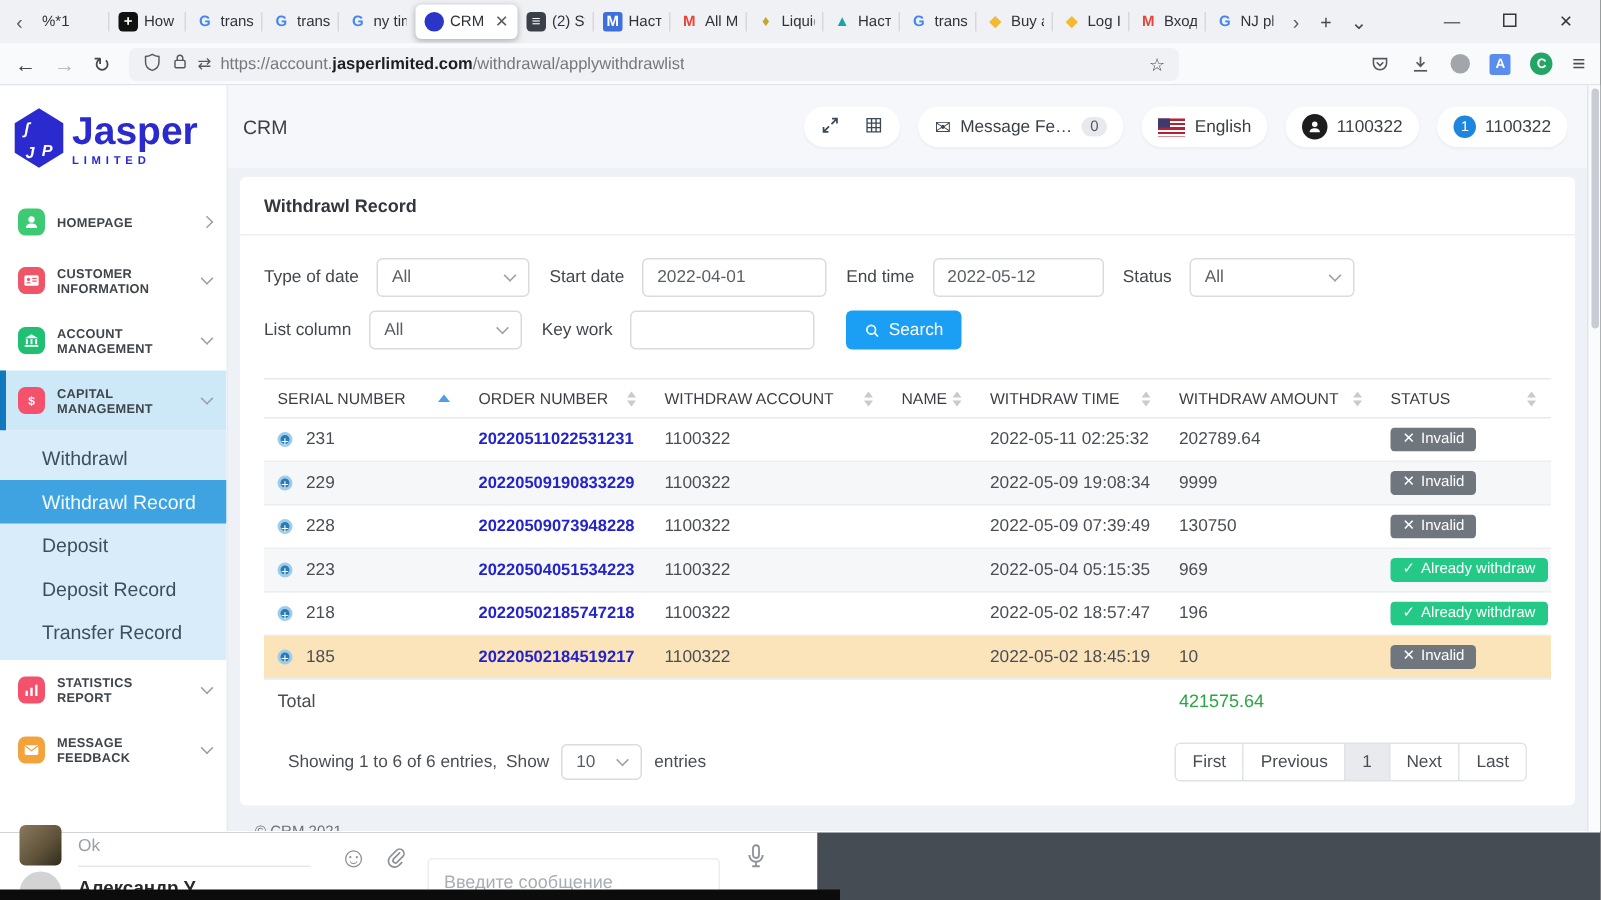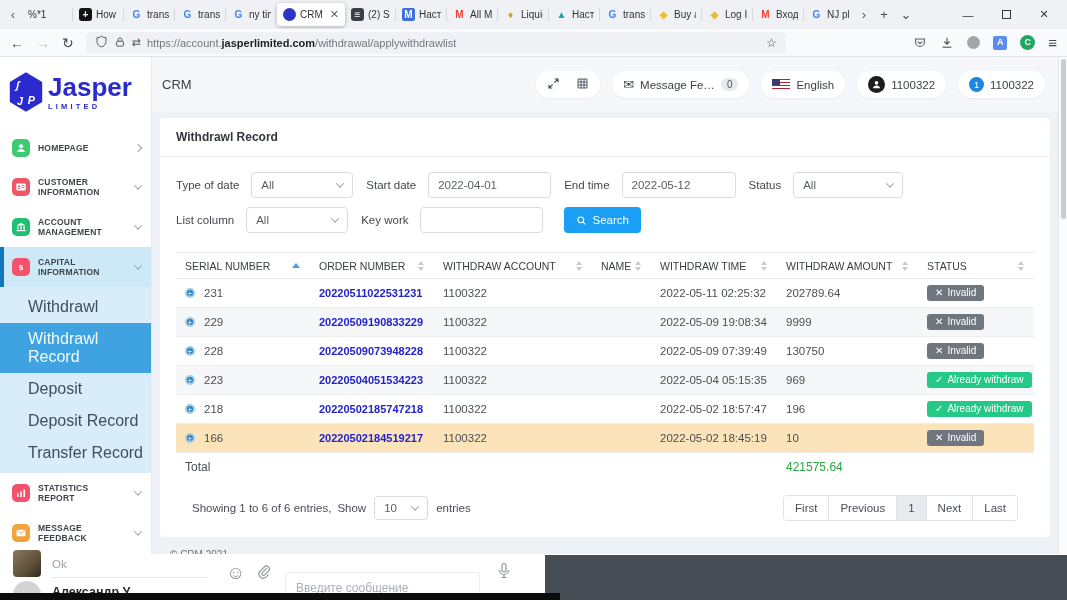--- a/index.html
+++ b/index.html
@@ -59,21 +59,21 @@
   .logo-sub{font-size:7.5px;font-weight:bold;color:#2a2ace;letter-spacing:3.2px;margin-top:2px}
   .nav-item{display:flex;align-items:center;gap:8px;padding:10px 10px 10px 12px;cursor:pointer;flex-wrap:wrap}
   .nav-item.active{background:#cde9f8;border-left:4px solid #1178be;padding-left:8px}
   .nav-ico-box{width:18px;height:18px;border-radius:5px;flex:0 0 auto;display:flex;align-items:center;justify-content:center}
   .nav-ico-box svg{width:12px;height:12px}
   .nav-label{font-size:8.5px;font-weight:bold;color:#3f444b;letter-spacing:.2px;flex:1;min-width:0}
   .chev{width:6px;height:6px;flex:0 0 auto;border-right:1.5px solid #9aa0a6;border-bottom:1.5px solid #9aa0a6}
   .chev.down{transform:rotate(45deg) translate(-1px,-1px)}
   .chev.right{transform:rotate(-45deg)}
   .submenu{background:#d8ecf9;padding:4px 0}
-  .submenu-item{padding:7px 8px 7px 28px;font-size:16px;color:#3e4f5c;cursor:pointer}
+  .submenu-item{padding:7px 8px 7px 28px;font-size:13px;color:#3e4f5c;cursor:pointer}
   .submenu-item.active{background:#3fa3e2;color:#f2faff}
 
   .main{flex:1;display:flex;flex-direction:column;min-width:0}
   .app-header{height:55px;background:#f5f7fb;display:flex;align-items:center;padding:0 22px 0 10px;flex:0 0 auto}
   .brand{font-size:13px;color:#3c4147}
   .pills{margin-left:auto;display:flex;align-items:center;gap:12px}
   .pill{background:#fff;border-radius:15px;height:27px;display:flex;align-items:center;gap:6px;padding:0 11px;font-size:11.5px;color:#3c4147;box-shadow:0 1px 2px rgba(40,50,70,.06)}
   .pill .sep-gap{width:4px}
   .msg-badge{background:#e7e9ee;border-radius:9px;padding:1px 6px;font-size:10px;color:#555}
   .flag{width:18px;height:12px;position:relative;background:repeating-linear-gradient(#b22234 0 1.5px,#fff 1.5px 3px);flex:0 0 auto}
@@ -326,21 +326,21 @@
               </span>
               <span class="nav-label">ACCOUNT MANAGEMENT</span>
               <span class="chev down"></span>
             </div>
             <div class="nav-item active">
               <span class="nav-ico-box" style="background:#f4516c">
                 <svg viewBox="0 0 24 24">
                   <text x="12" y="17.5" font-size="16" fill="#fff" text-anchor="middle" font-weight="bold" font-family="Liberation Sans,sans-serif">$</text>
                 </svg>
               </span>
-              <span class="nav-label">CAPITAL INFORMATION</span>
+              <span class="nav-label">CAPITAL MANAGEMENT</span>
               <span class="chev down"></span>
             </div>
             <div class="submenu">
               <div class="submenu-item">Withdrawl</div>
               <div class="submenu-item active">Withdrawl Record</div>
               <div class="submenu-item">Deposit</div>
               <div class="submenu-item">Deposit Record</div>
               <div class="submenu-item">Transfer Record</div>
             </div>
             <div class="nav-item">
@@ -552,21 +552,21 @@
                     <span class="td"><span class="order-link">20220502185747218</span></span>
                     <span class="td">1100322</span>
                     <span class="td"></span>
                     <span class="td">2022-05-02 18:57:47</span>
                     <span class="td">196</span>
                     <span class="td"><span class="badge success"><span>✓</span>Already withdraw</span></span>
                   </div>
                   <div class="tbl-row hl">
                     <span class="td serial">
                       <span class="expand-btn">+</span>
-                      <span>166</span>
+                      <span>185</span>
                     </span>
                     <span class="td"><span class="order-link">20220502184519217</span></span>
                     <span class="td">1100322</span>
                     <span class="td"></span>
                     <span class="td">2022-05-02 18:45:19</span>
                     <span class="td">10</span>
                     <span class="td"><span class="badge invalid"><span>✕</span>Invalid</span></span>
                   </div>
                 </div>
               <div class="tbl-total">

